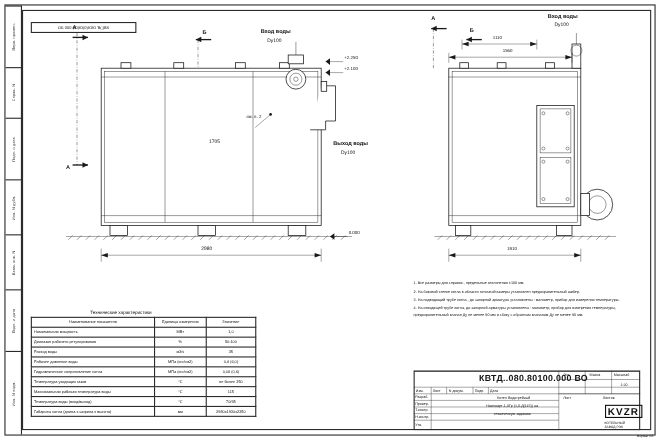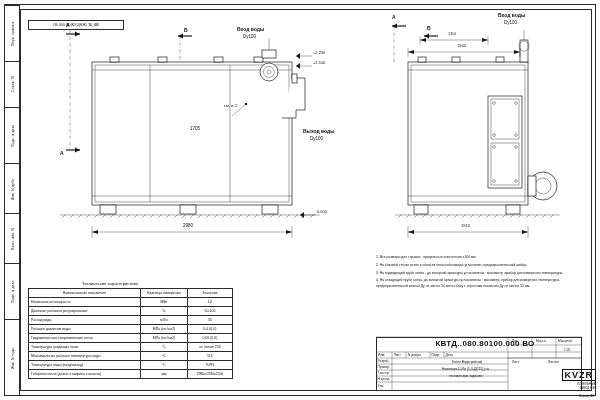--- a/index.html
+++ b/index.html
@@ -23,21 +23,21 @@
   #techtable td.c{text-align:center;}
   #techtable td.h{text-align:center;font-size:3.5px;}
   .tech-title{position:absolute;left:82px;top:281px;font-size:4.2px;color:#111;}
   
   #notes{position:absolute;left:376px;top:255px;width:206px;font-size:3.4px;line-height:5.6px;color:#111;}
   #notes div{margin-bottom:2.2px;}
   
   #stamp{position:absolute;left:376px;top:337px;width:206px;height:54px;border:1px solid #2b2b2b;box-sizing:border-box;}
   .st{position:absolute;font-size:3.3px;color:#111;white-space:nowrap;}
   .desig{position:absolute;left:392px;top:339px;width:186px;text-align:center;font-size:8px;font-weight:bold;color:#111;letter-spacing:.3px;}
-  .logo{position:absolute;right:4px;bottom:10px;text-align:right;}
+  .logo{position:absolute;right:16px;bottom:10px;text-align:left;}
   .logo .kv{font-size:9px;font-weight:bold;letter-spacing:1px;color:#111;border:1px solid #111;padding:0 2px;display:inline-block;}
   .logo .sub{font-size:3px;color:#111;display:block;line-height:4px;}
   .formtxt{position:absolute;right:6px;bottom:2px;font-size:3px;color:#111;}
   .hatch{fill:none;stroke:#2b2b2b;stroke-width:0.4;}
   .machine{fill:#ffffff;stroke:#1a1a1a;stroke-width:0.7;}
   .thin{fill:none;stroke:#1a1a1a;stroke-width:0.4;}
   .dash{fill:none;stroke:#1a1a1a;stroke-width:0.4;stroke-dasharray:3 1.5 0.6 1.5;}
   .dimline{stroke:#1a1a1a;stroke-width:0.35;}
   .secmark{stroke:#1a1a1a;stroke-width:1.2;}
   .titlebox{position:absolute;left:28px;top:20px;width:96px;height:10px;border:1px solid #2b2b2b;box-sizing:border-box;font-size:3.6px;display:flex;align-items:center;justify-content:center;color:#111;}

